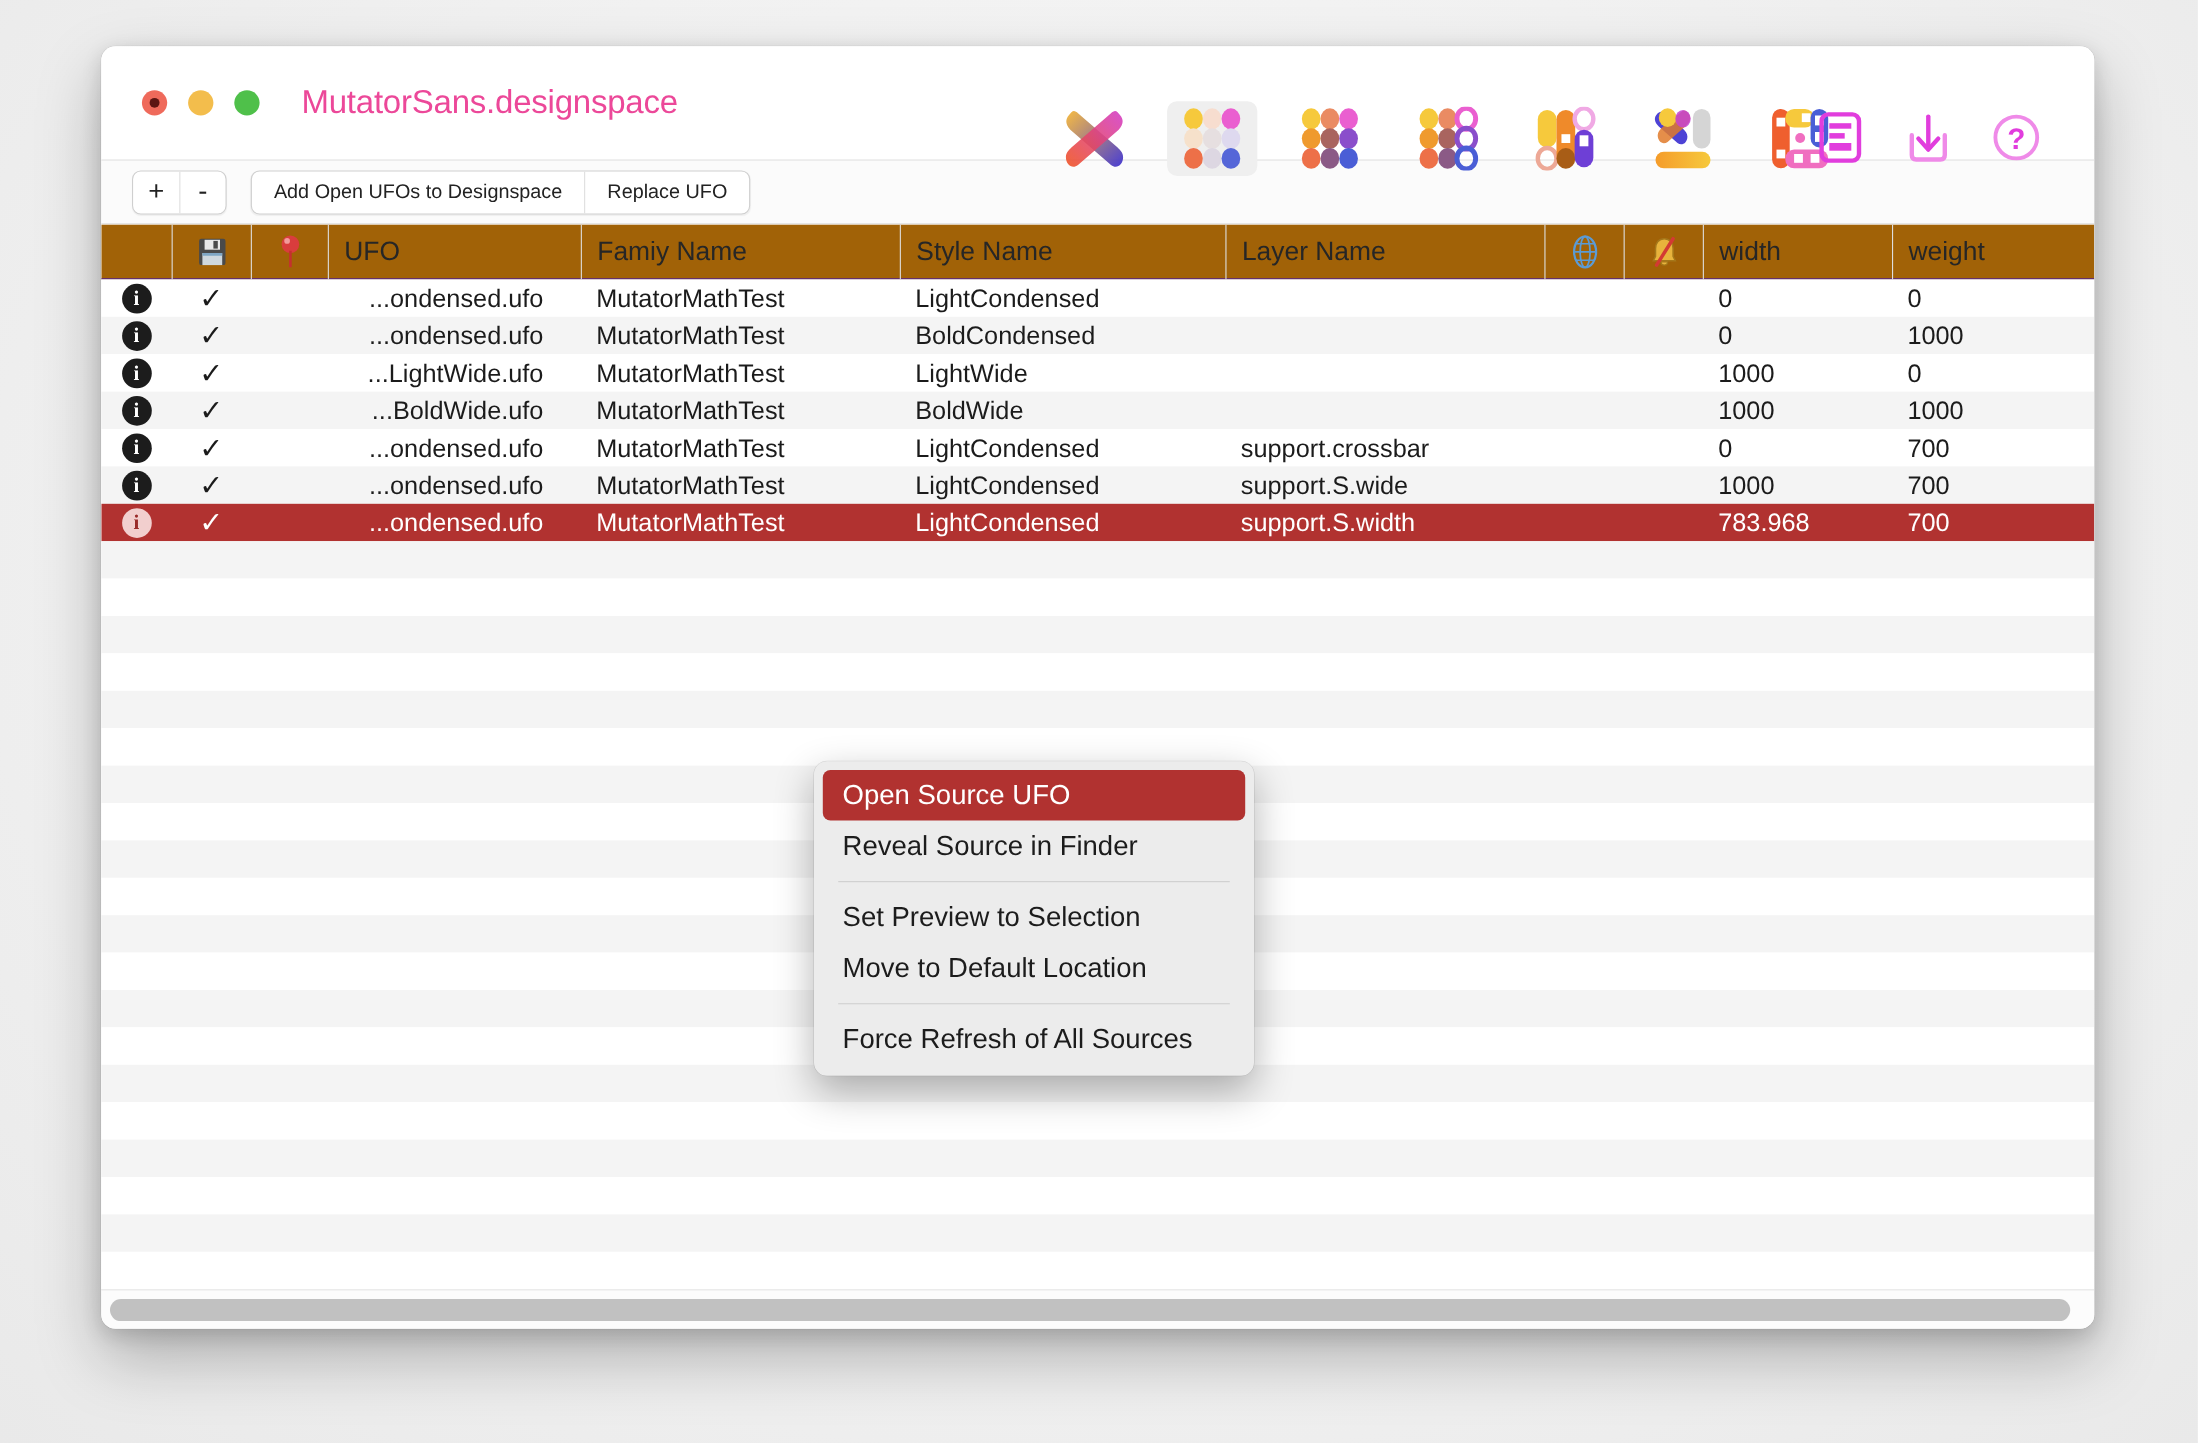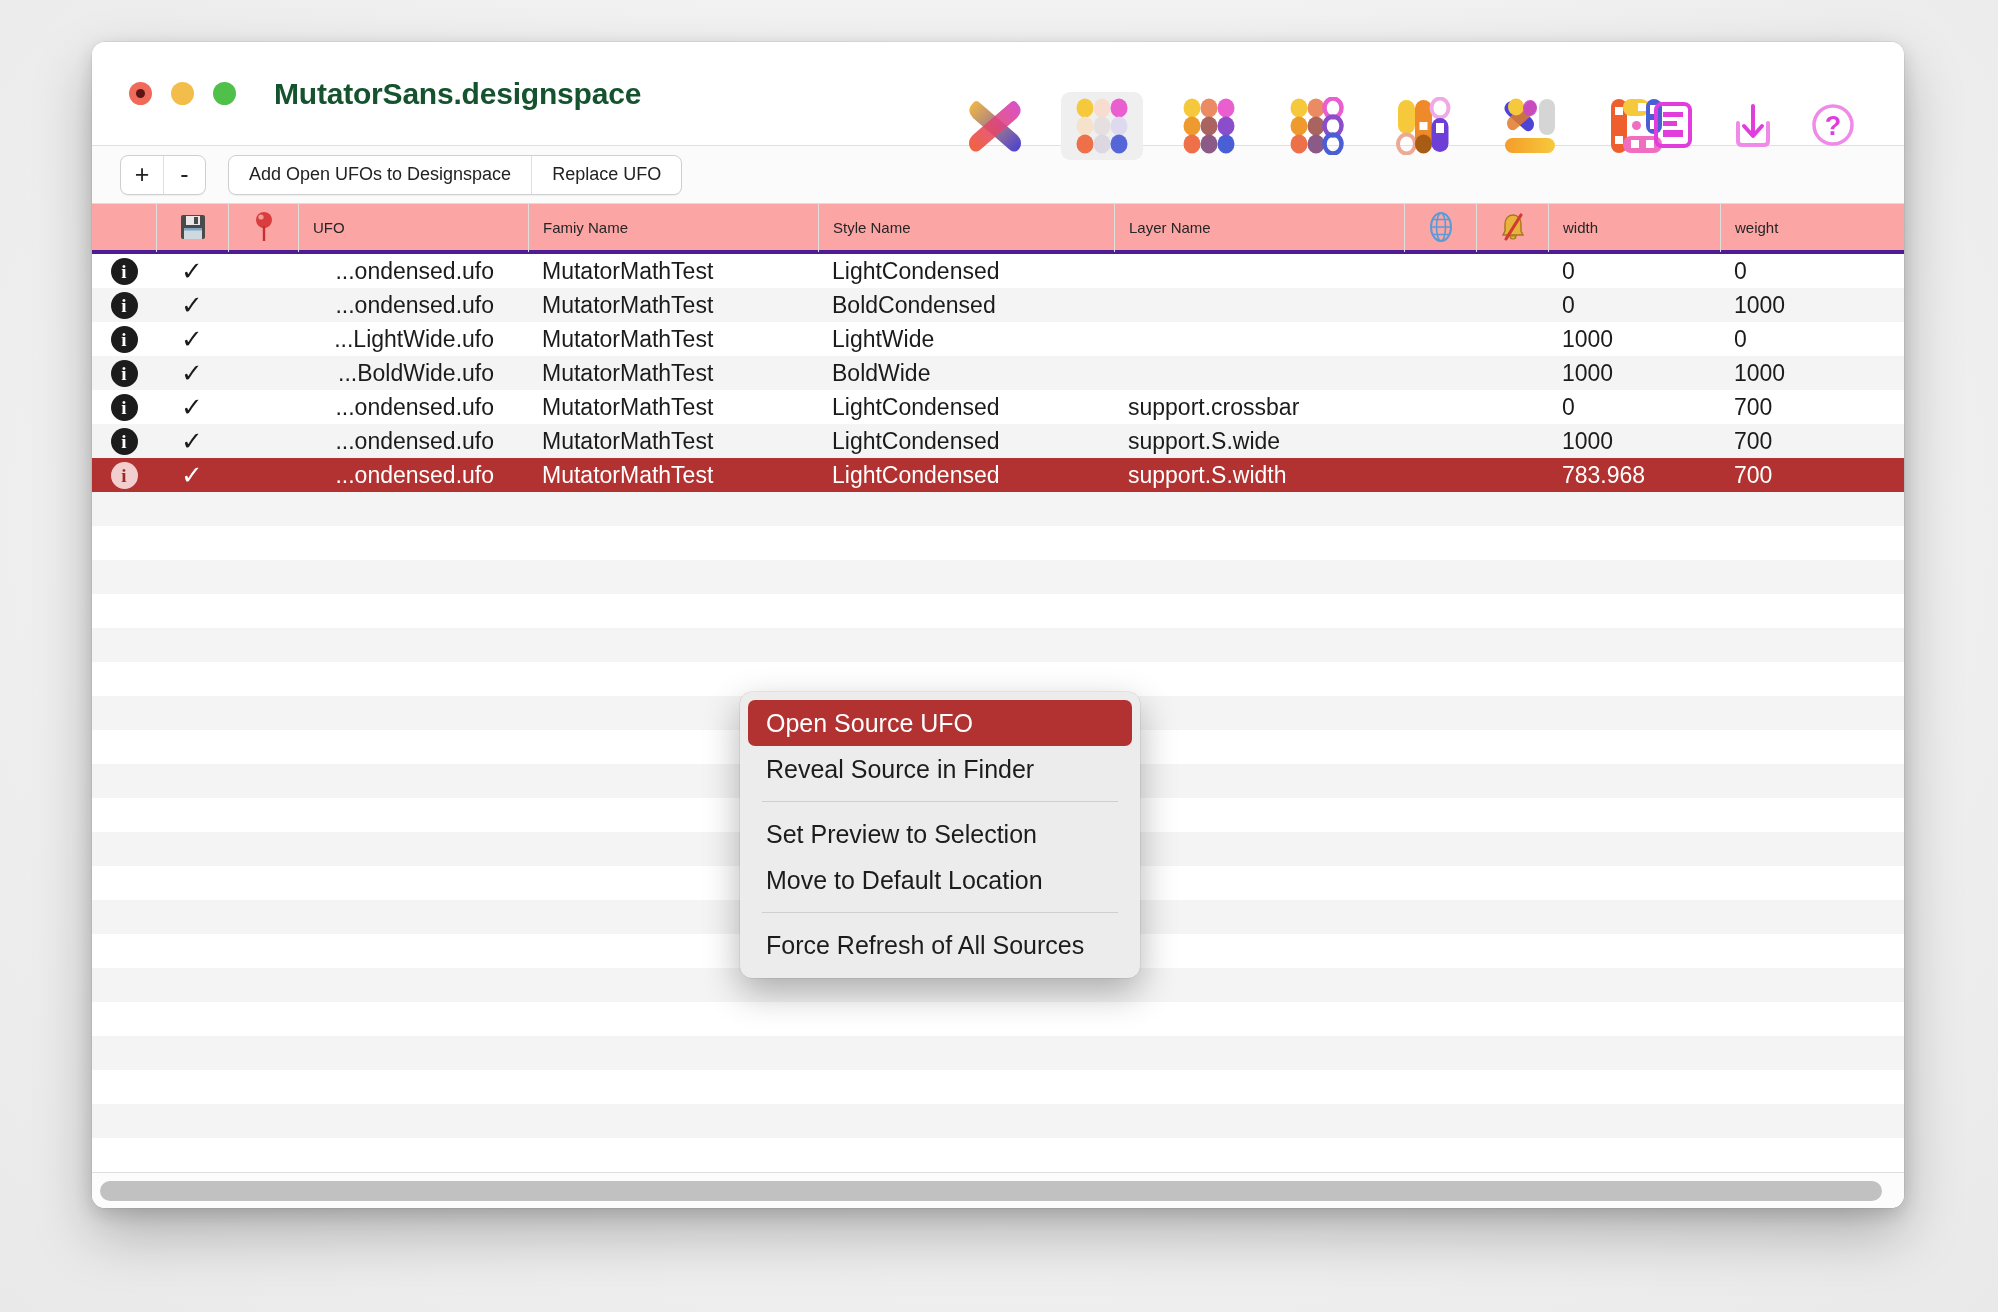--- a/index.html
+++ b/index.html
@@ -55,22 +55,22 @@
     content:""; position:absolute; left:50%; top:50%;
     width: 9px; height: 9px; margin-left:-4.5px; margin-top:-4.5px;
     border-radius: 50%; background: #5c1512;
   }
   .tl-min    { background: #f3bd4c; }
   .tl-max    { background: #4fc04a; }
 
   #window-title {
     margin-left: 38px;
     font-size: 30px;
-    font-weight: bold;
-    color: #14532d;
+    font-weight: normal;
+    color: #ec4899;
     letter-spacing: -0.2px;
     white-space: nowrap;
     text-align: center;
   }
 
   
   #toolbar-icons {
     position: absolute;
     left: 862px; top: 50px;
     display: flex;
@@ -128,24 +128,24 @@
   
   #table-wrap {
     flex: 1 1 auto;
     position: relative;
     background: #ffffff;
     overflow: hidden;
   }
   #thead {
     display: flex;
     height: 50px;
-    background: #fca5a5;
-    border-bottom: 4px solid #4c1d95;
-    align-items: center;
-    font-size: 15px;
+    background: #a16207;
+    border-bottom: 1px solid #4c1d95;
+    align-items: center;
+    font-size: 24px;
     color: #262626;
   }
   #thead .th {
     height: 50px;
     display: flex; align-items: center;
     padding-left: 14px;
     border-left: 1px solid #dedede;
     overflow: hidden;
     white-space: nowrap;
   }

